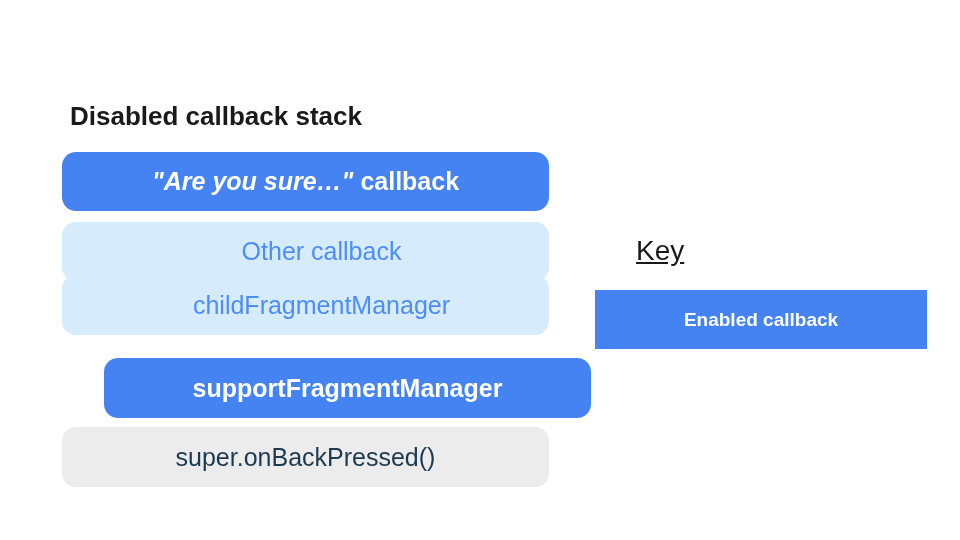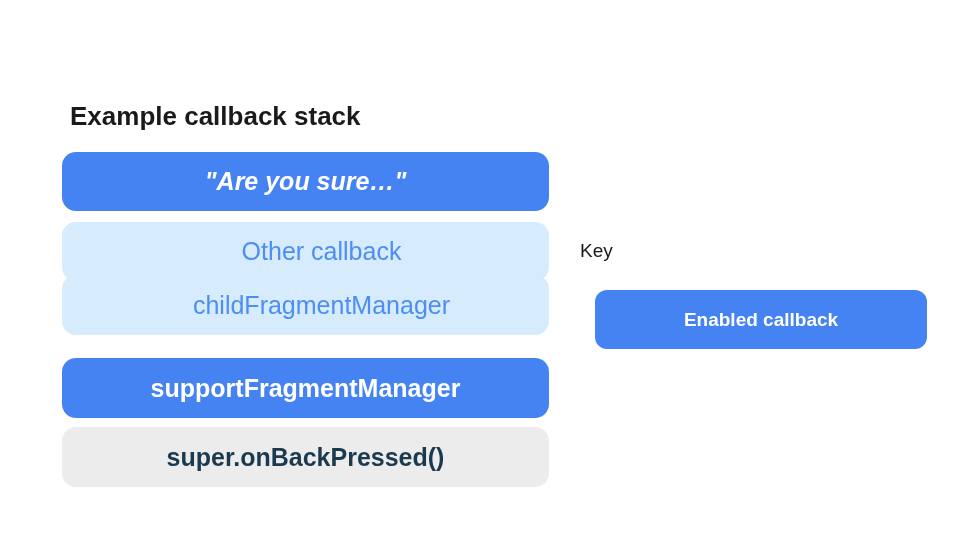--- a/index.html
+++ b/index.html
@@ -21,86 +21,88 @@
     font-weight: 600;
     white-space: nowrap;
   }
   #diagram-title {
     left: 70px;
     top: 100px;
     font-size: 26px;
     line-height: 32px;
   }
   #key-heading {
-    left: 580px;
+    left: 636px;
     top: 237px;
-    font-size: 19px;
+    font-size: 28px;
     line-height: 28px;
     font-weight: 500;
+    text-decoration: underline;
   }
   .box {
     position: absolute;
     display: flex;
     align-items: center;
     justify-content: center;
     white-space: nowrap;
     box-sizing: border-box;
   }
   .stack-box {
     left: 62px;
     width: 487px;
     height: 60px;
     border-radius: 14px;
     font-size: 25px;
   }
   .key-box {
     left: 595px;
     width: 332px;
     height: 59px;
-    border-radius: 12px;
+    border-radius: 0;
     font-size: 19px;
   }
   .enabled {
     background: var(--blue, #4583F2);
     color: #ffffff;
     font-weight: 700;
   }
   .disabled {
     background: var(--lightblue, #D6EBFB);
     color: var(--bluetext, #4C8DF6);
     font-weight: 400;
     padding-left: 32px;
   }
   .system {
     background: var(--gray, #ECECEC);
     color: var(--darktext, #1B3A4F);
-    font-weight: 700;
+    font-weight: 400;
   }
   .italic-part {
     font-style: italic;
   }
   
   .rest-part { white-space: pre; }
 </style>
 </head>
 <body>
 
 <div class="canvas">
 
-  <div class="heading" id="diagram-title">Example callback stack</div>
+  <div class="heading" id="diagram-title">Disabled callback stack</div>
 
   <div class="box stack-box enabled" style="top:152px; height:59px;">
     <span class="italic-part">"Are you sure…"</span>
+      <span class="rest-part"> callback</span>
   </div>
 
   <div class="box stack-box disabled" style="top:222px; height:59px;">Other callback</div>
 
   <div class="box stack-box disabled" style="top:275px;">childFragmentManager</div>
 
-  <div class="box stack-box enabled" style="top:358px;">supportFragmentManager</div>
+  <div class="box stack-box enabled" style="top:358px;margin-left:42px;">supportFragmentManager</div>
 
   <div class="box stack-box system" style="top:427px;">super.onBackPressed()</div>
 
   <div class="heading" id="key-heading">Key</div>
 
   <div class="box key-box enabled" style="top:290px;">Enabled callback</div>
 
 
 
 </div>

